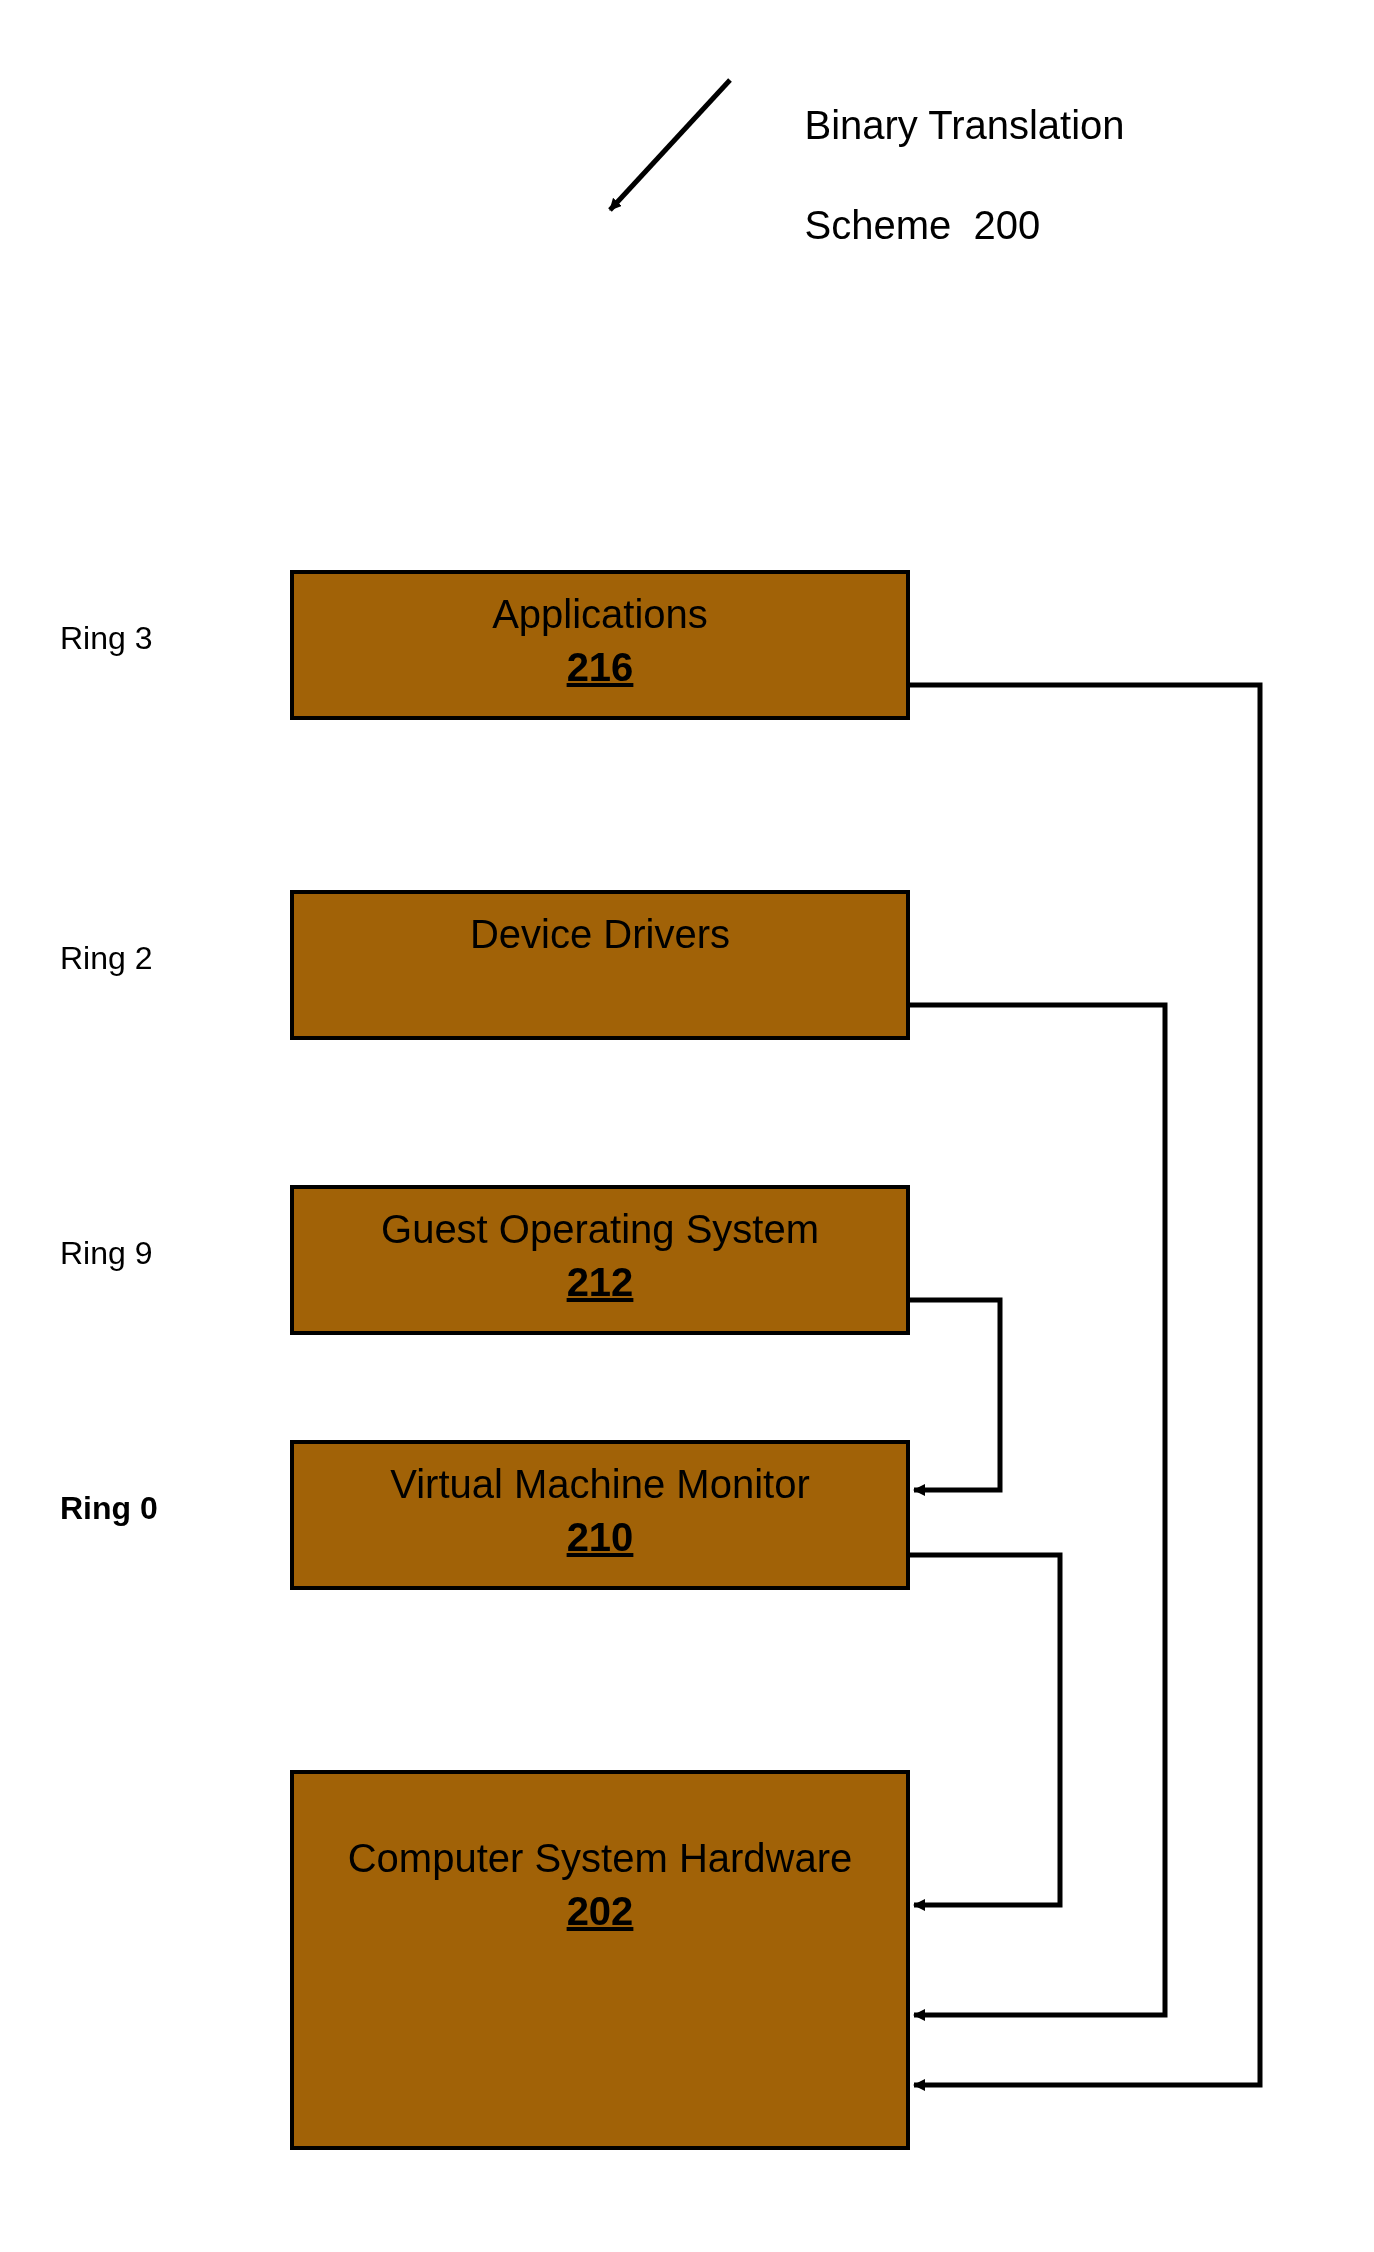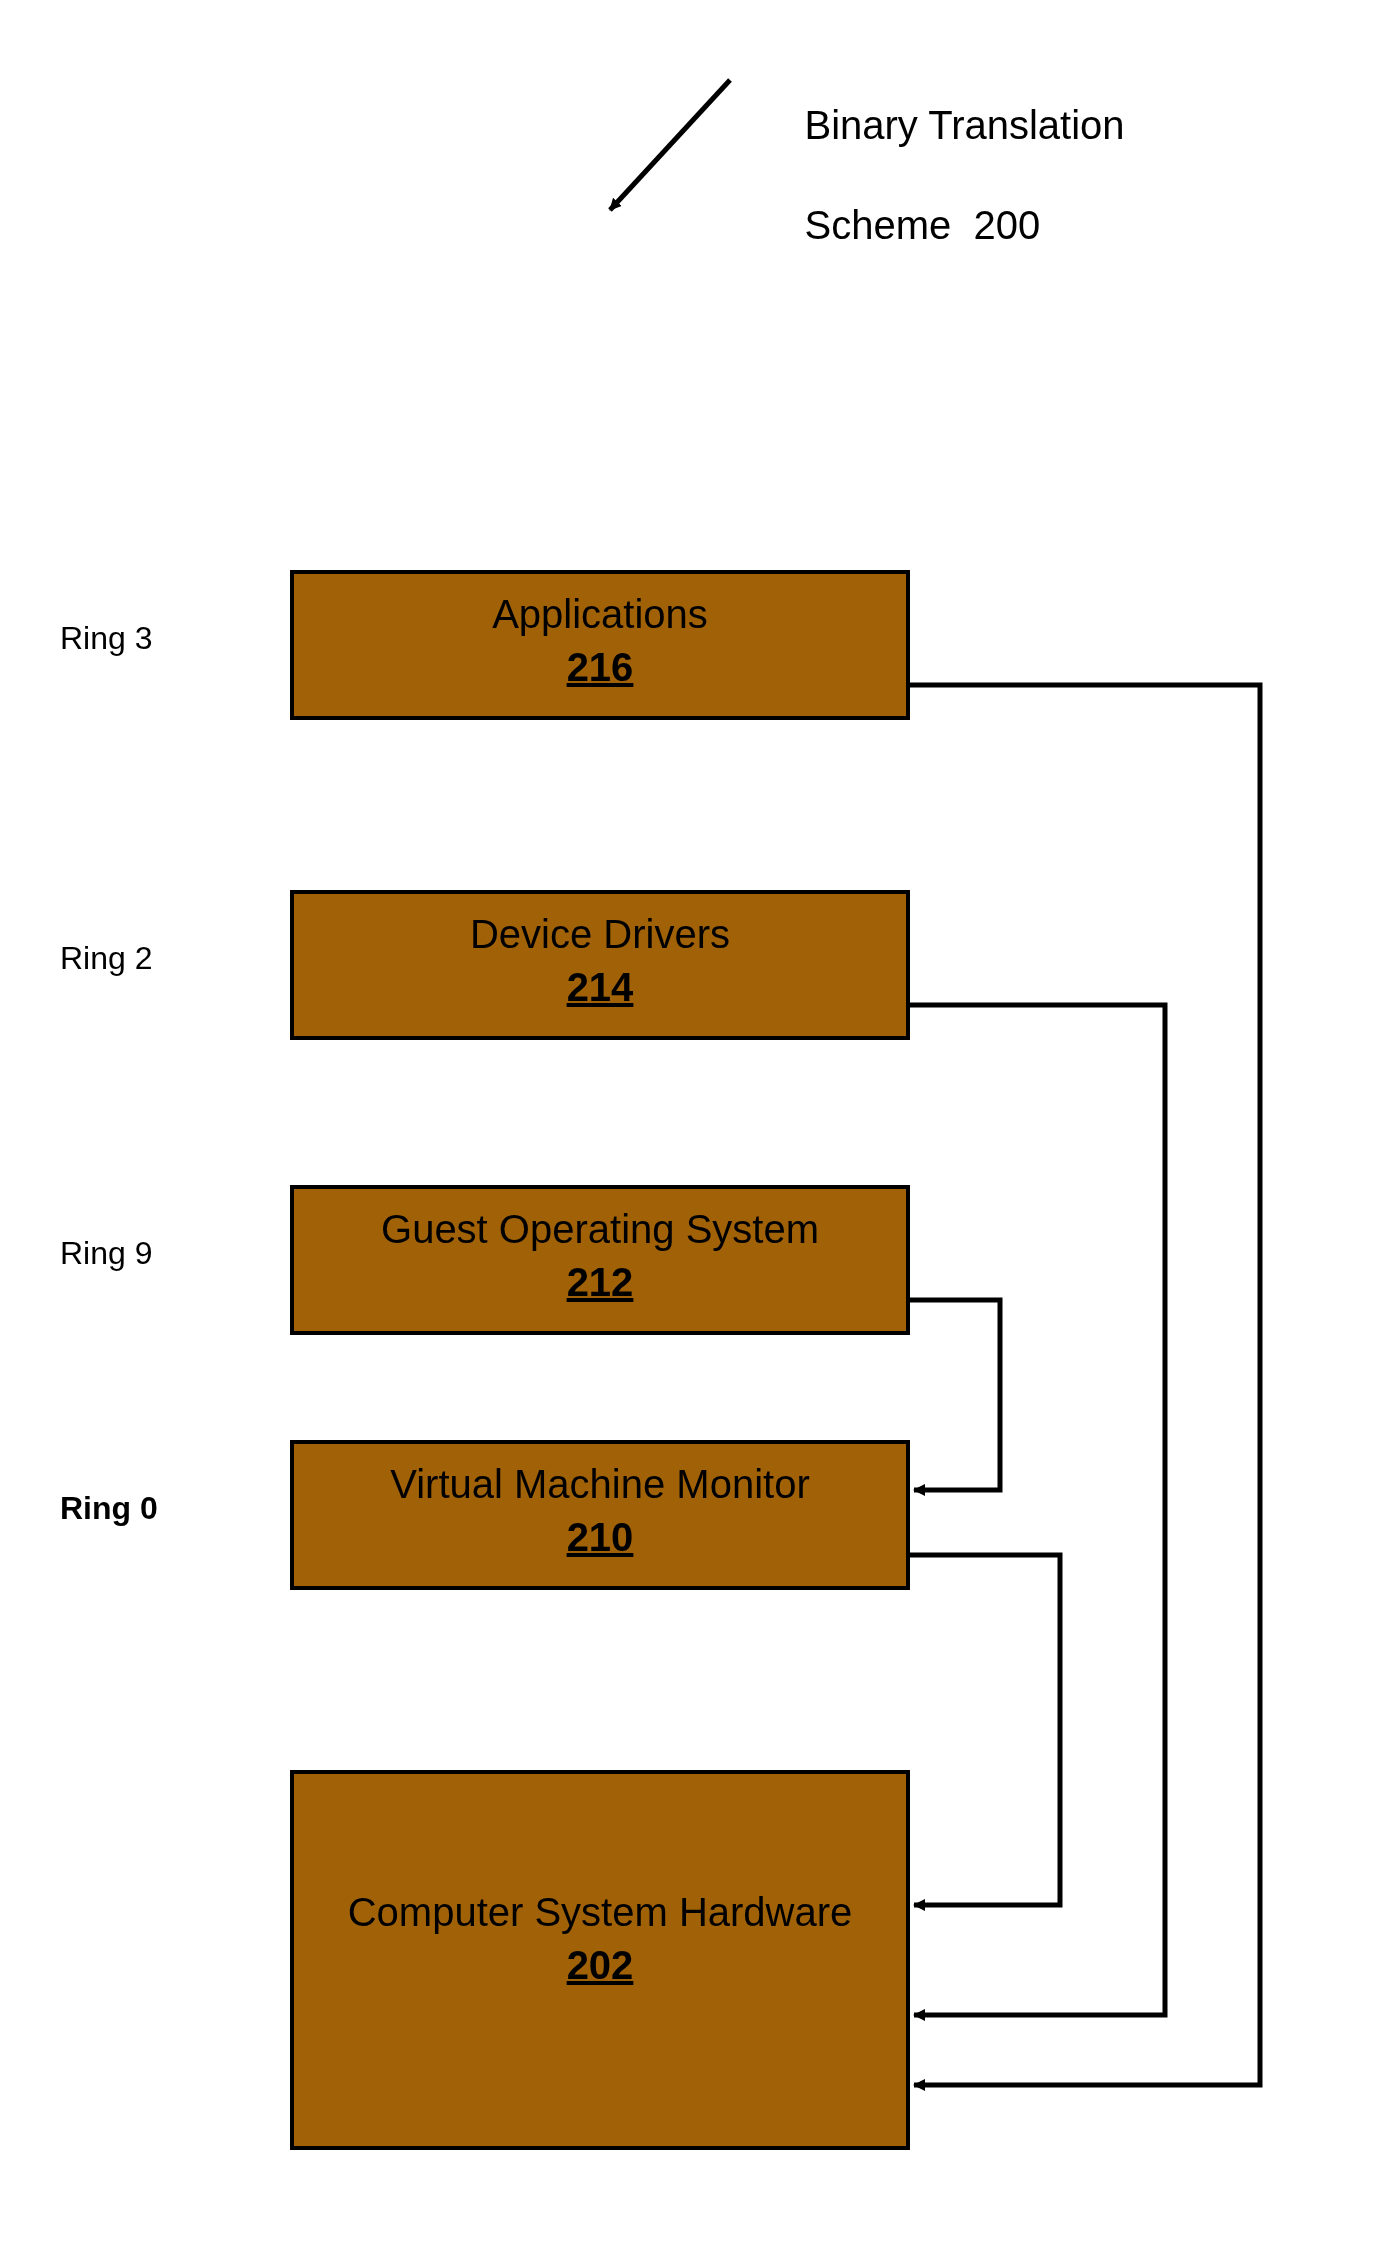--- a/index.html
+++ b/index.html
@@ -37,21 +37,21 @@
     margin-top: 18px;
   }
   .box .box-ref {
     display: block;
     font-size: 40px;
     text-decoration: underline;
     margin-top: 8px;
     font-weight: bold;
   }
   .big-box .box-title {
-    margin-top: 116px;
+    margin-top: 62px;
   }
   svg.overlay {
     position: absolute;
     top: 0;
     left: 0;
     pointer-events: none;
   }
 </style>
 </head>
 <body>
@@ -68,21 +68,20 @@
   <div class="ring-label" style="left:60px; top:1235px;">Ring 9</div>
   <div class="ring-label" style="left:60px; top:1490px;font-weight:bold;">Ring 0</div>
 
   <div class="box" style="left:290px; top:570px;  width:620px; height:150px;">
     <span class="box-title">Applications</span>
     <span class="box-ref">216</span>
   </div>
 
   <div class="box" style="left:290px; top:890px;  width:620px; height:150px;">
     <span class="box-title">Device Drivers</span>
-    <span class="box-ref">214</span>
   </div>
 
   <div class="box" style="left:290px; top:1185px; width:620px; height:150px;">
     <span class="box-title">Guest Operating System</span>
     <span class="box-ref">212</span>
   </div>
 
   <div class="box" style="left:290px; top:1440px; width:620px; height:150px;">
     <span class="box-title">Virtual Machine Monitor</span>
     <span class="box-ref">210</span>

